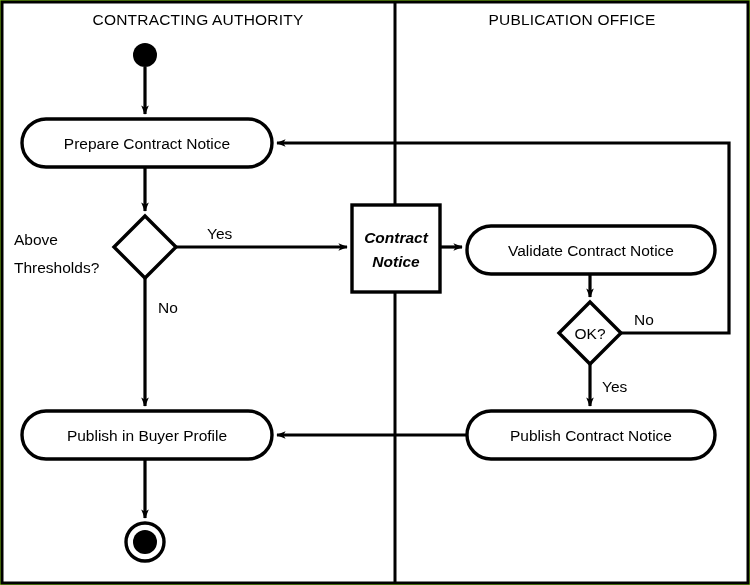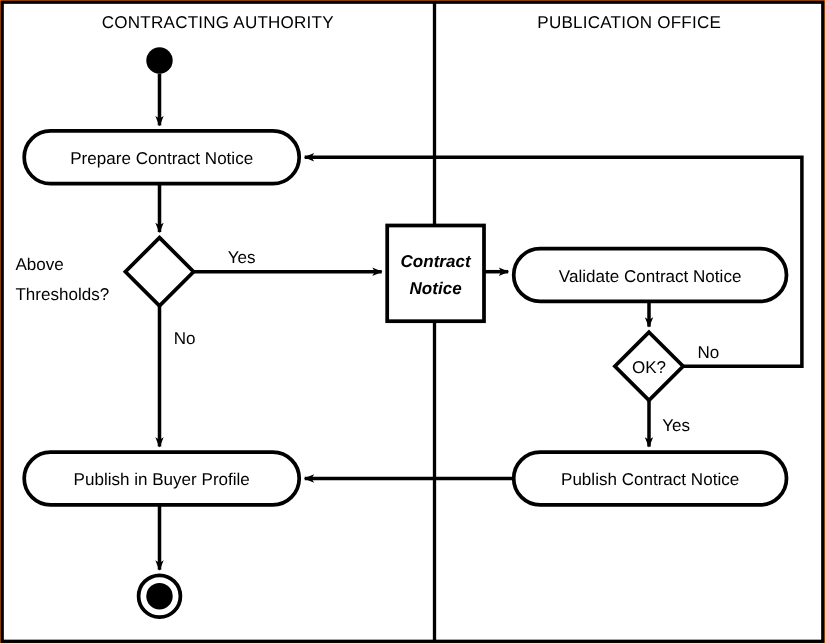--- a/index.html
+++ b/index.html
@@ -1,20 +1,20 @@
 <!DOCTYPE html>
 <html><head>
 <meta charset="utf-8">
 <style>
   html,body{margin:0;padding:0;background:#ffffff;}
   body{font-family:"Liberation Sans",sans-serif;}
   #diagram-root{
     position:relative;
     width:750px;height:585px;
-    background:#f97316;
+    background:#84cc16;
     overflow:hidden;
   }
   svg{display:block;width:750px;height:585px;}
   .lane-border{fill:#ffffff;stroke:#000000;stroke-width:3;}
   .lane-divider{stroke:#000000;stroke-width:3;}
   .lane-title{
     font-family:"Liberation Sans",sans-serif;
     font-size:15.5px;fill:#000000;text-anchor:middle;
     letter-spacing:0.2px;
   }

